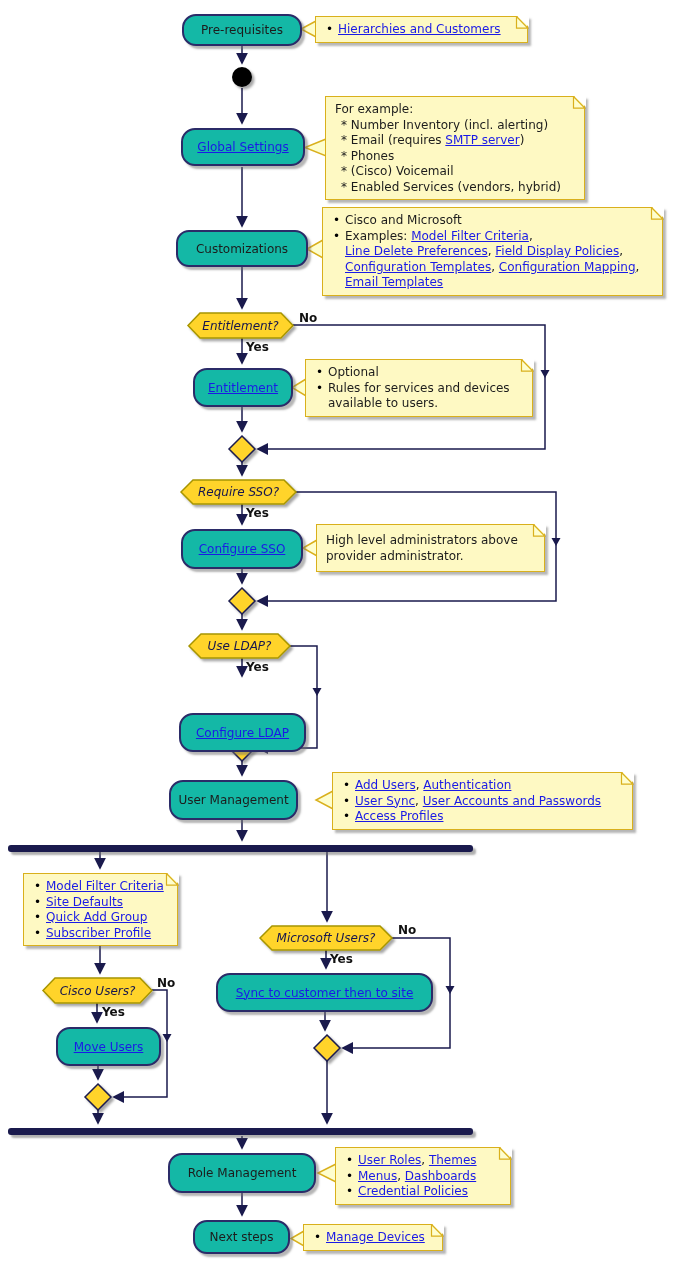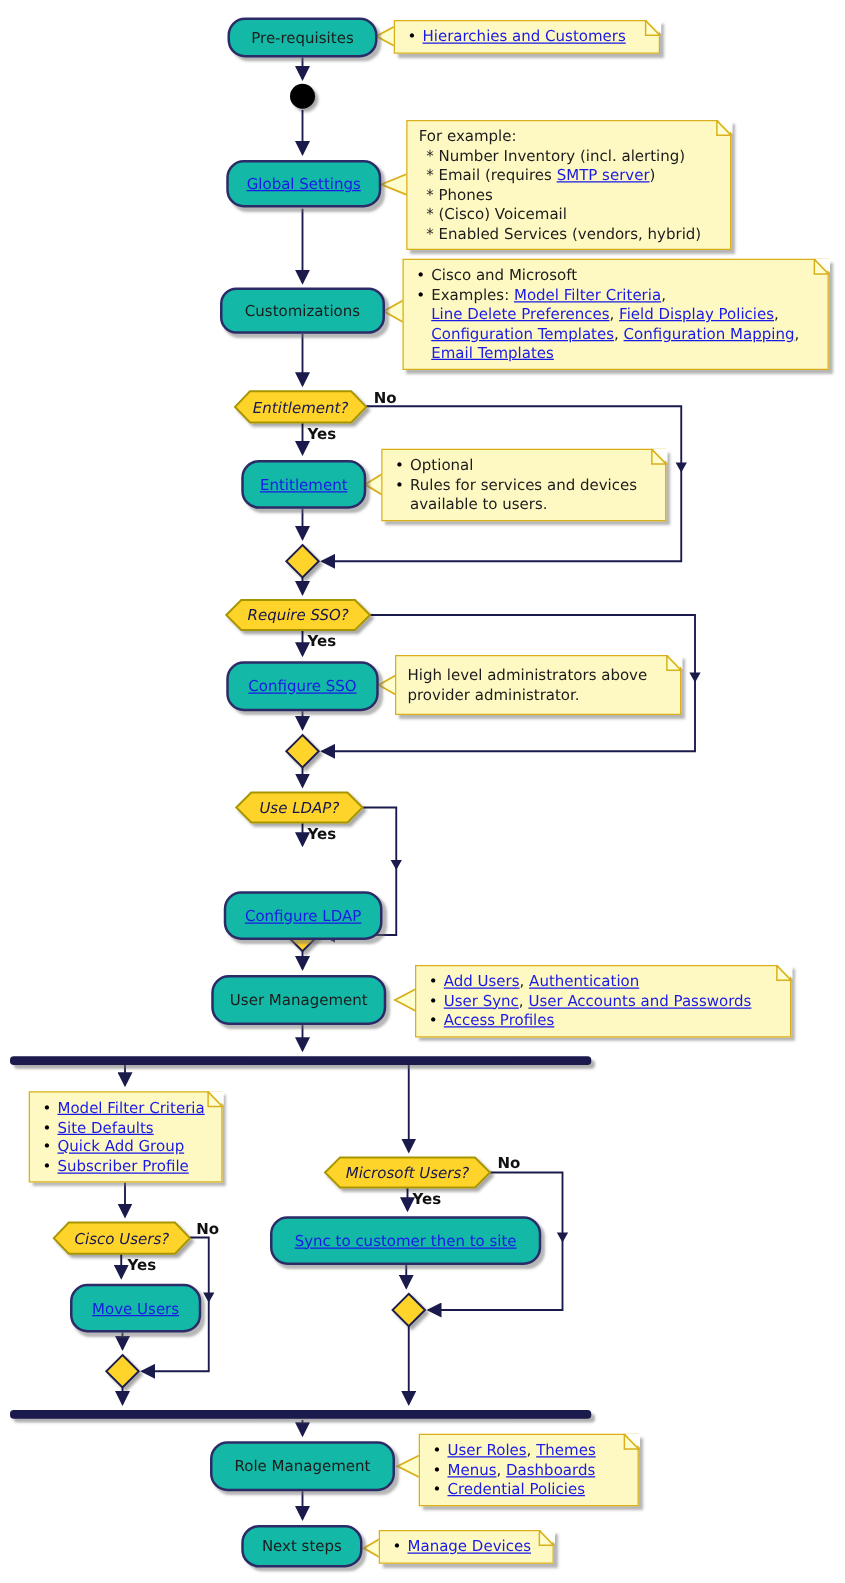--- a/index.html
+++ b/index.html
@@ -221,21 +221,21 @@
   </div>
 
   <div class="act" style="left:181px;top:529px;width:122px;height:40px;">
     <a class="lnk">Configure SSO</a>
   </div>
 
   <div class="act" style="left:179px;top:713px;width:127px;height:39px;">
     <a class="lnk">Configure LDAP</a>
   </div>
 
-  <div class="act" style="left:169px;top:780px;width:140px;height:40px;">
+  <div class="act" style="left:169px;top:780px;width:129px;height:40px;">
     <span>User Management</span>
   </div>
 
   <div class="act" style="left:56px;top:1027px;width:105px;height:39px;">
     <a class="lnk">Move Users</a>
   </div>
 
   <div class="act" style="left:216px;top:973px;width:217px;height:39px;">
     <a class="lnk">Sync to customer then to site</a>
   </div>

